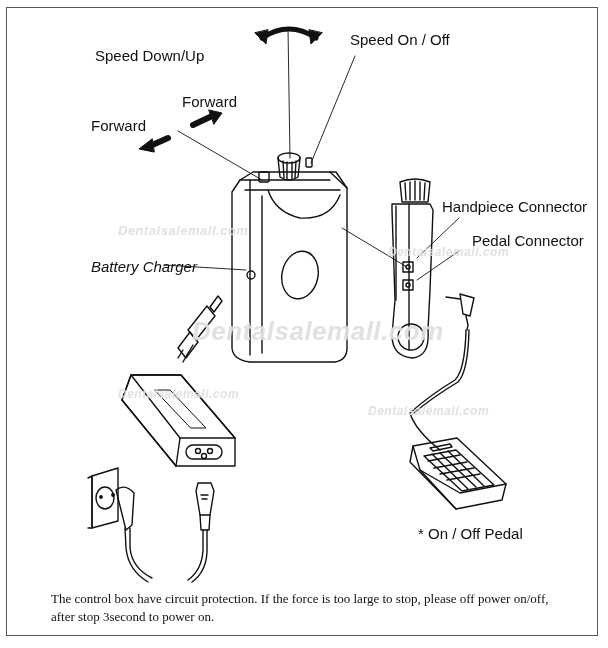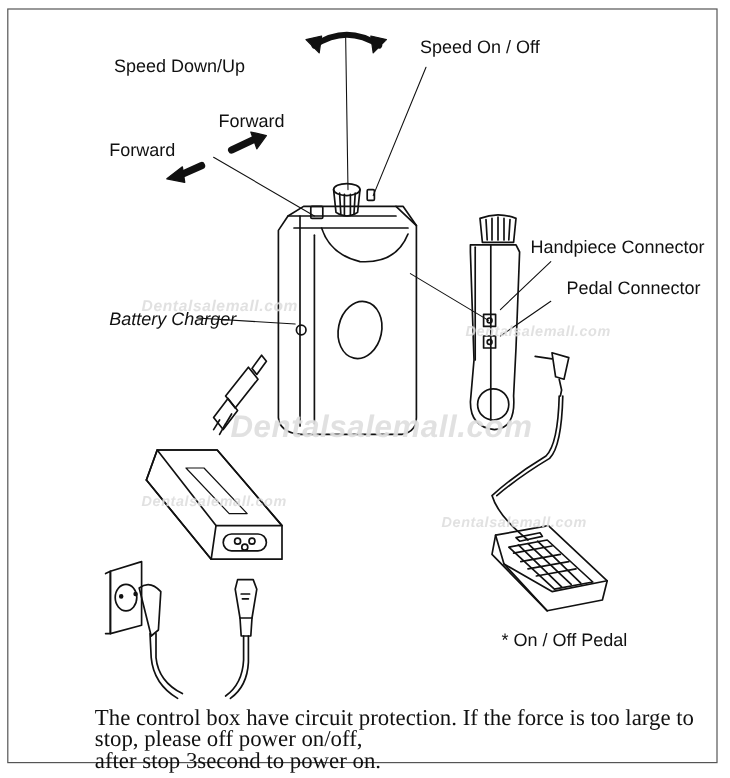--- a/index.html
+++ b/index.html
@@ -9,28 +9,27 @@
     border: 1px solid #555555; box-sizing: border-box; background: #fff;
   }
   svg.drawing { position: absolute; left: 0; top: 0; }
   .lbl {
     position: absolute; font-family: "Liberation Sans", "DejaVu Sans", sans-serif;
     font-size: 15px; color: #111111; white-space: nowrap; line-height: 1;
   }
   .note {
     position: absolute; left: 51px; top: 590px; width: 530px;
     font-family: "Liberation Serif", "DejaVu Serif", serif;
-    font-size: 19px; color: #111111; line-height: 18px; margin-left: 28px;
+    font-size: 13px; color: #111111; line-height: 18px;
   }
   .wm {
     position: absolute; font-family: "Liberation Sans", "DejaVu Sans", sans-serif;
     font-weight: bold; font-style: italic; color: rgba(200,200,200,0.55);
     white-space: nowrap; line-height: 1; letter-spacing: 0.5px;
     text-shadow: 0 0 1px rgba(255,255,255,0.9);
-    margin-top: 24px;
   }
 </style>
 </head>
 <body>
 
 <div class="frame"></div>
 
 <svg class="drawing" width="608" height="648" viewBox="0 0 608 648" fill="none" stroke="#111" stroke-width="1.4" stroke-linejoin="round" stroke-linecap="round">
 
   <g>

